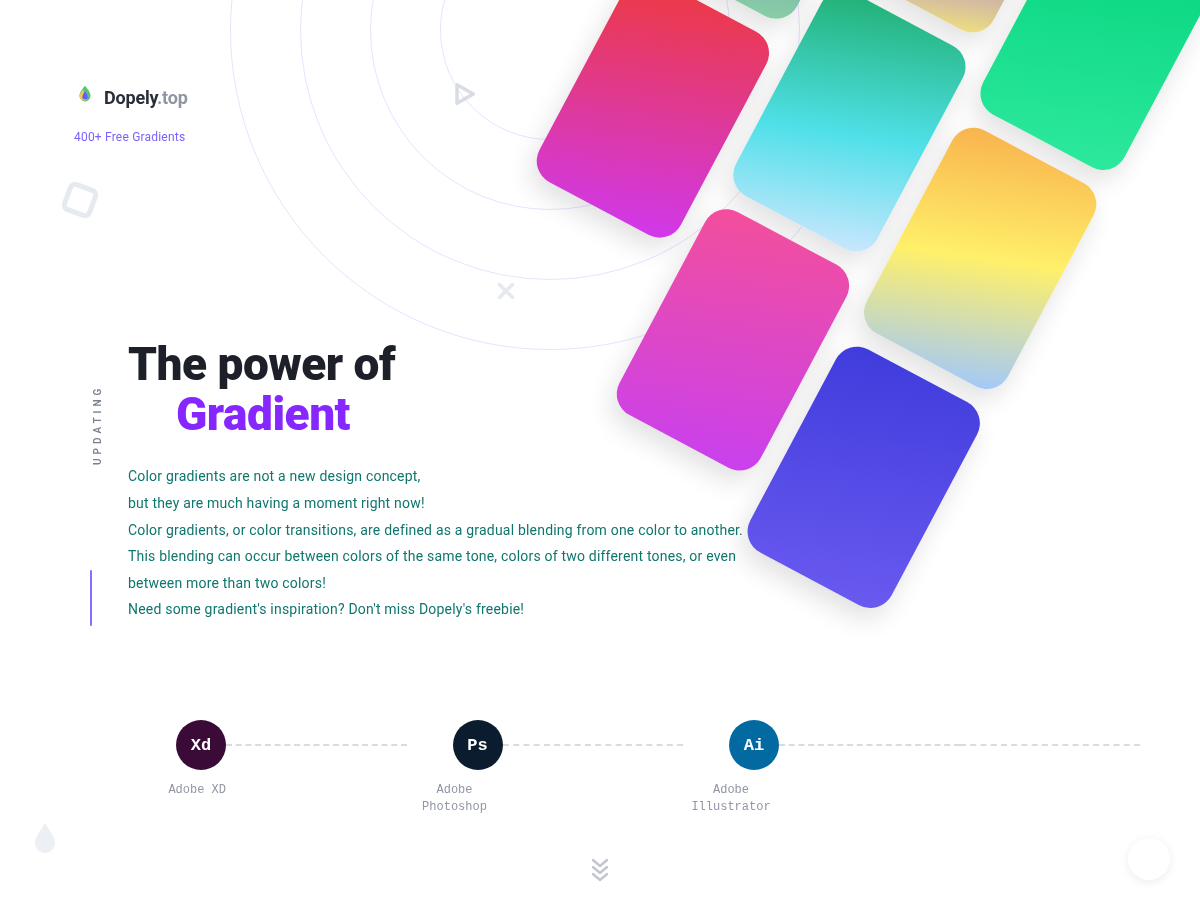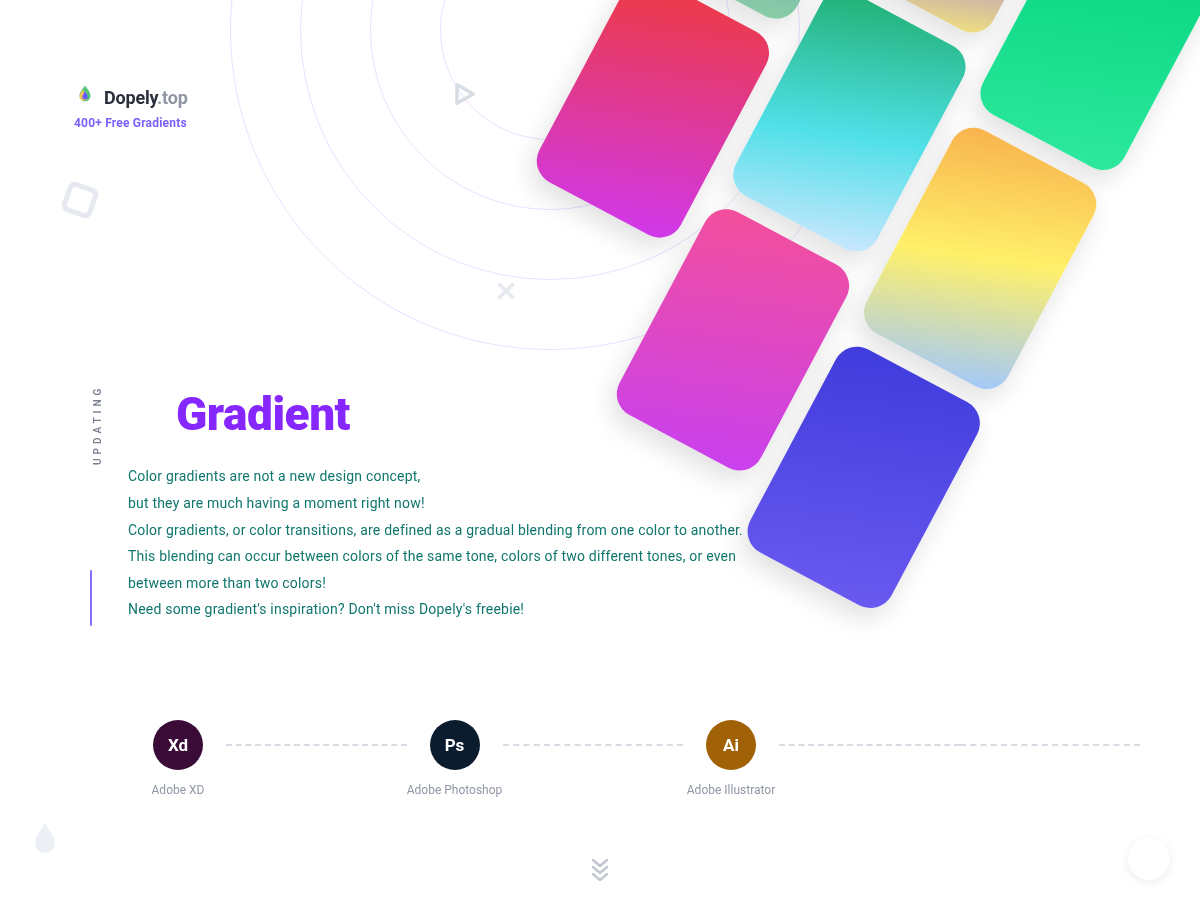--- a/index.html
+++ b/index.html
@@ -55,21 +55,21 @@
 
   
   .header {
     position: absolute;
     top: 84px;
     left: 74px;
   }
   .logo-row { display: flex; align-items: center; gap: 8px; }
   .brand-name { font-size: 18px; font-weight: 700; color: #2a2e3b; letter-spacing: -0.2px; }
   .brand-name .top { color: #8f95a3; }
-  .tagline { font-size: 12px; font-weight: 700; color: #7a62ff; margin-top: 6px; letter-spacing: 0.2px; }
+  .tagline { font-size: 12px; font-weight: 400; color: #7a62ff; margin-top: 20px; letter-spacing: 0.2px; }
 
   
   .hero {
     position: absolute;
     top: 340px;
     left: 128px;
     width: 620px;
   }
   .hero h1 {
     font-size: 46px;
@@ -114,45 +114,46 @@
     position: absolute;
     top: 720px;
     left: 130px;
     right: 60px;
     display: flex;
     align-items: flex-start;
   }
   .tool {
     display: flex;
     flex-direction: column;
-    align-items: center;
+    align-items: flex-end;
     gap: 12px;
     width: 96px;
     text-align: center;
+    font-family: Liberation Mono, monospace;
   }
   .tool .icon {
     width: 50px;
     height: 50px;
     border-radius: 50%;
     display: flex;
     align-items: center;
     justify-content: center;
     font-weight: 700;
     font-size: 17px;
     color: #fff;
   }
   .tool .label { font-size: 12px; color: #9096a5; line-height: 1.4; }
   .connector {
     flex: 1;
     border-top: 2px dashed #d7dbe3;
     margin-top: 24px;
   }
   .xd { background: #3a0b36; color: #ff61f6; }
   .ps { background: #0b1c2e; color: #31a8ff; }
-  .ai { background: #a16207; color: #ff9a00; }
+  .ai { background: #0369a1; color: #ff9a00; }
   .fg { background: #4a5160; }
   .png-wrap {
     width: 50px; height: 50px;
     border-radius: 12px;
     background: #f0f3f9;
     display: flex; align-items: center; justify-content: center;
   }
 
   
   .chevrons {
@@ -251,21 +252,21 @@
     </span>
   </div>
   <div class="tagline">400+ Free Gradients</div>
 </div>
 
 <div class="updating">UPDATING</div>
 <div class="updating-line"></div>
 
 <div class="hero">
   <h1>
-    <br>
+    <span>The power of</span><br>
     <span class="accent">Gradient</span>
   </h1>
   <p style="white-space: pre-line;">Color gradients are not a new design concept,
 but they are much having a moment right now!
 Color gradients, or color transitions, are defined as a gradual blending from one color to another. This blending can occur between colors of the same tone, colors of two different tones, or even between more than two colors!
 Need some gradient's inspiration? Don't miss Dopely's freebie!</p>
 </div>
 
 <div class="tools">
   <div class="tool">

